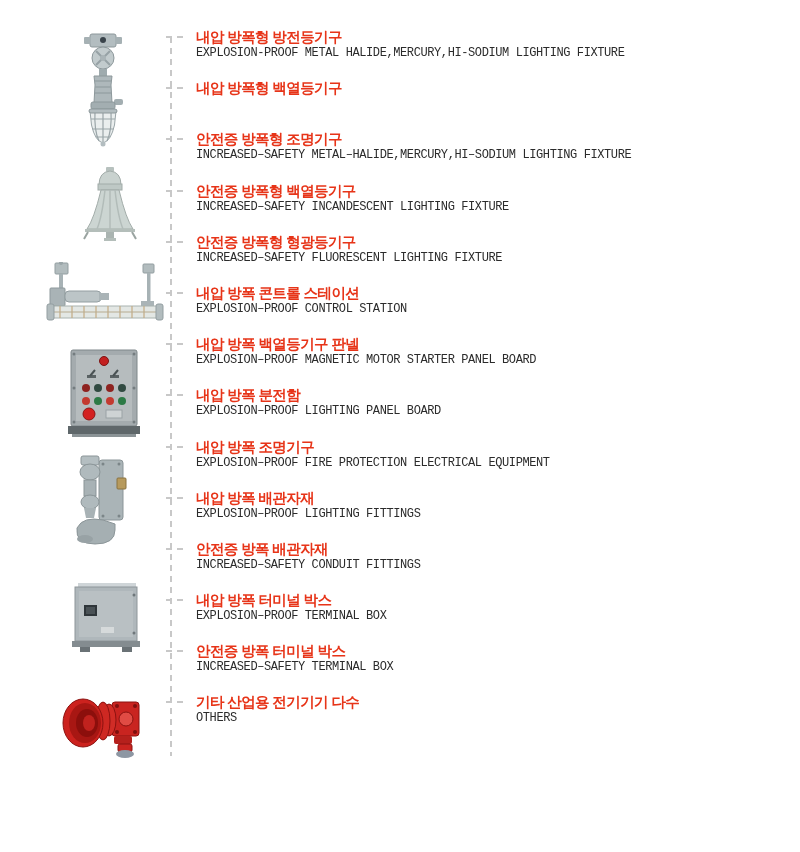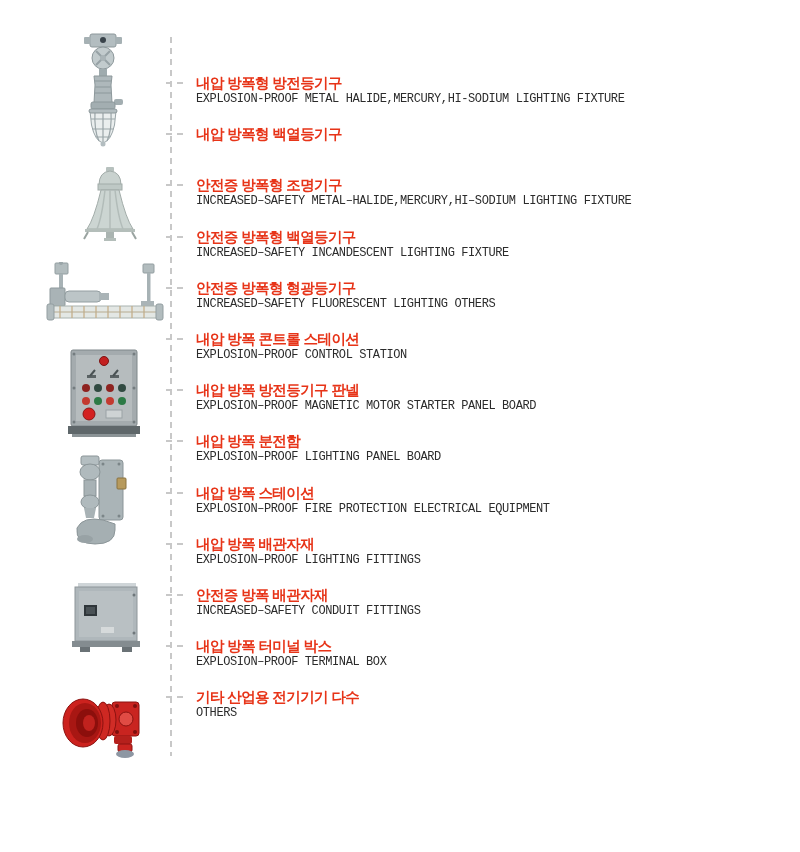--- a/index.html
+++ b/index.html
@@ -16,21 +16,21 @@
   }
   .page{position:relative;width:800px;height:852px;background:#fff;}
 
   
   .vline{
     position:absolute;left:170px;top:37px;width:2px;height:719px;
     background:repeating-linear-gradient(180deg, var(--dash) 0 6px, transparent 6px 11px);
   }
 
   
-  .product-list{position:absolute;left:0;top:29px;width:800px;margin-top:46px;}
+  .product-list{position:absolute;left:0;top:29px;width:800px;}
   .item{position:relative;height:51.2px;padding-left:196px;box-sizing:border-box;}
   .tick{
     position:absolute;left:166px;top:7px;width:19px;height:2px;
     background:repeating-linear-gradient(90deg, var(--dash) 0 6px, transparent 6px 11px);
   }
   .ko{
     font-size:14.5px;font-weight:bold;color:var(--red);
     line-height:17px;letter-spacing:-0.6px;white-space:nowrap;
   }
   .en{
@@ -214,44 +214,44 @@
 
   <div class="item">
     <div class="tick"></div>
     <div class="ko">안전증 방폭형 백열등기구</div>
     <div class="en">INCREASED–SAFETY INCANDESCENT LIGHTING FIXTURE</div>
   </div>
 
   <div class="item">
     <div class="tick"></div>
     <div class="ko">안전증 방폭형 형광등기구</div>
-    <div class="en">INCREASED–SAFETY FLUORESCENT LIGHTING OTHERS</div>
+    <div class="en">INCREASED–SAFETY FLUORESCENT LIGHTING FIXTURE</div>
   </div>
 
   <div class="item">
     <div class="tick"></div>
     <div class="ko">내압 방폭 콘트롤 스테이션</div>
     <div class="en">EXPLOSION–PROOF CONTROL STATION</div>
   </div>
 
   <div class="item">
     <div class="tick"></div>
-    <div class="ko">내압 방폭 방전등기구 판넬</div>
+    <div class="ko">내압 방폭 백열등기구 판넬</div>
     <div class="en">EXPLOSION–PROOF MAGNETIC MOTOR STARTER PANEL BOARD</div>
   </div>
 
   <div class="item">
     <div class="tick"></div>
     <div class="ko">내압 방폭 분전함</div>
     <div class="en">EXPLOSION–PROOF LIGHTING PANEL BOARD</div>
   </div>
 
   <div class="item">
     <div class="tick"></div>
-    <div class="ko">내압 방폭 스테이션</div>
+    <div class="ko">내압 방폭 조명기구</div>
     <div class="en">EXPLOSION–PROOF FIRE PROTECTION ELECTRICAL EQUIPMENT</div>
   </div>
 
   <div class="item">
     <div class="tick"></div>
     <div class="ko">내압 방폭 배관자재</div>
     <div class="en">EXPLOSION–PROOF LIGHTING FITTINGS</div>
   </div>
 
   <div class="item">
@@ -259,20 +259,25 @@
     <div class="ko">안전증 방폭 배관자재</div>
     <div class="en">INCREASED–SAFETY CONDUIT FITTINGS</div>
   </div>
 
   <div class="item">
     <div class="tick"></div>
     <div class="ko">내압 방폭 터미널 박스</div>
     <div class="en">EXPLOSION–PROOF TERMINAL BOX</div>
   </div>
 
+  <div class="item">
+    <div class="tick"></div>
+    <div class="ko">안전증 방폭 터미널 박스</div>
+    <div class="en">INCREASED–SAFETY TERMINAL BOX</div>
+  </div>
 
   <div class="item">
     <div class="tick"></div>
     <div class="ko">기타 산업용 전기기기 다수</div>
     <div class="en">OTHERS</div>
   </div>
 </div>
 </div>
 
 </body></html>

